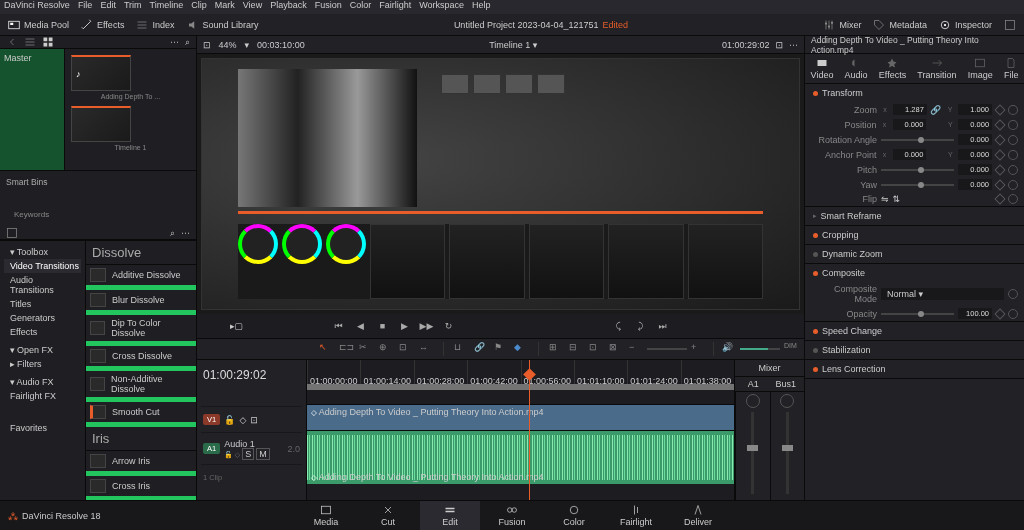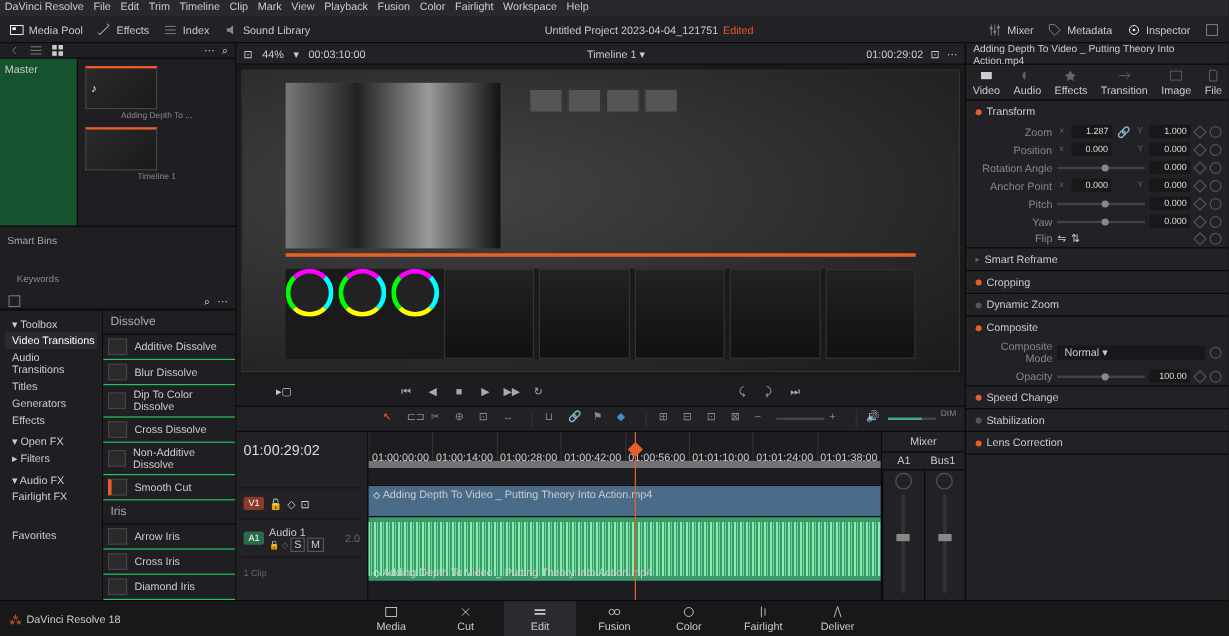--- a/index.html
+++ b/index.html
@@ -22,22 +22,22 @@
 .thumb.orange{background:linear-gradient(135deg,#2a2a2a,#1a1a1a);border-top:2px solid #e85d2a}
 .thumb-label{font-size:7px;color:#888;margin-top:2px;text-align:center}
 .smart-bins{flex:1;padding:6px;border-top:1px solid #0a0a0a}
 .smart-bins .hdr{font-size:8.5px;color:#aaa;margin-bottom:21px}
 .smart-bins .item{font-size:8px;color:#888;padding:2px 8px}
 .lp-bottom{height:260px;display:flex;border-top:1px solid #0a0a0a}
 .lp-tree{width:86px;background:#1f1f23;border-right:1px solid #0a0a0a;padding:4px;font-size:8px;color:#999}
 .lp-tree .titem{padding:2px 2px 2px 6px}
 .lp-tree .titem.sel{background:#2a2a30;color:#fff}
 .lp-list{flex:1;background:#1f1f23;overflow:hidden}
-.lp-list-hdr{padding:4px 6px;font-size:10px;color:#aaa;border-bottom:1px solid #0a0a0a}
-.lp-list-item{display:flex;align-items:center;gap:6px;padding:3px 4px;font-size:8px;color:#aaa;border-bottom:1px solid #22c55e}
+.lp-list-hdr{padding:4px 6px;font-size:13px;color:#aaa;border-bottom:1px solid #0a0a0a}
+.lp-list-item{display:flex;align-items:center;gap:6px;padding:3px 4px;font-size:8px;color:#aaa;border-bottom:5px solid #22c55e}
 .lp-list-item .sw{width:16px;height:14px;background:#2a2a2a;border:1px solid #444}
 .center{flex:1;display:flex;flex-direction:column;background:#1a1a1a}
 .viewer-strip{height:18px;display:flex;align-items:center;background:#212126;border-bottom:1px solid #0a0a0a;padding:0 6px;font-size:8px;color:#999}
 .viewer-strip .vs-left{display:flex;gap:8px;align-items:center}
 .viewer-strip .vs-center{flex:1;text-align:center}
 .viewer-strip .vs-right{display:flex;gap:6px}
 .viewers{height:260px;background:#1a1a1a;position:relative;display:flex;flex-direction:column}
 .viewer-img{flex:1;background:#1a1a1a;position:relative;margin:4px}
 .mock-screen{position:absolute;inset:0;background:radial-gradient(ellipse at 30% 40%,#444,#1a1a1a);border:1px solid #333}
 .mock-bw{position:absolute;left:6%;top:4%;width:30%;height:55%;background:linear-gradient(90deg,#777,#222,#999,#111);filter:grayscale(1)}

